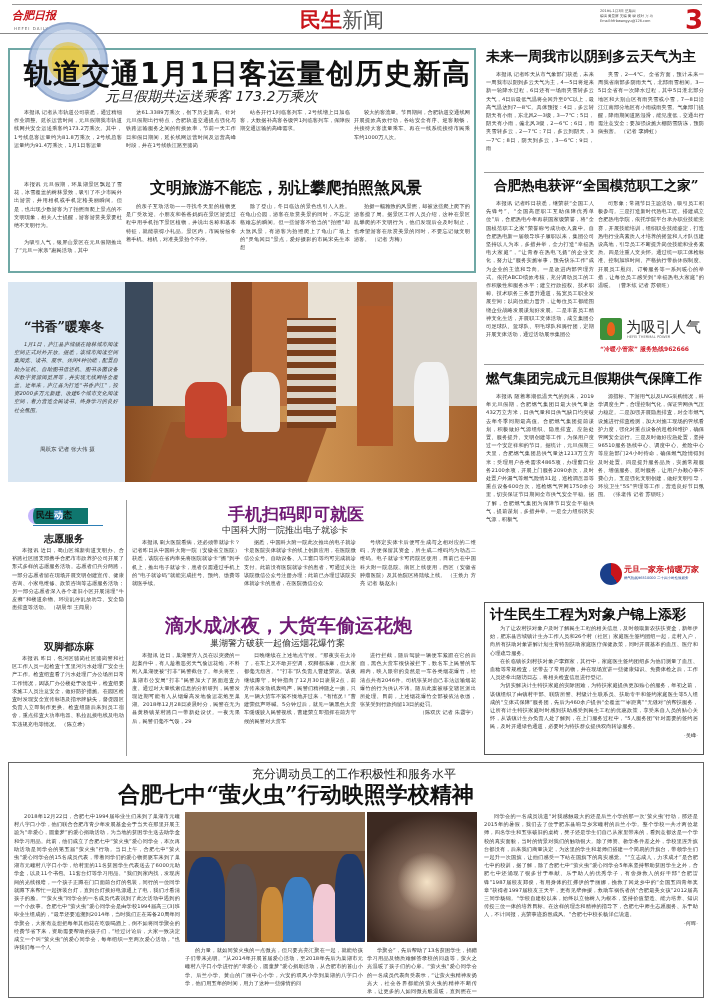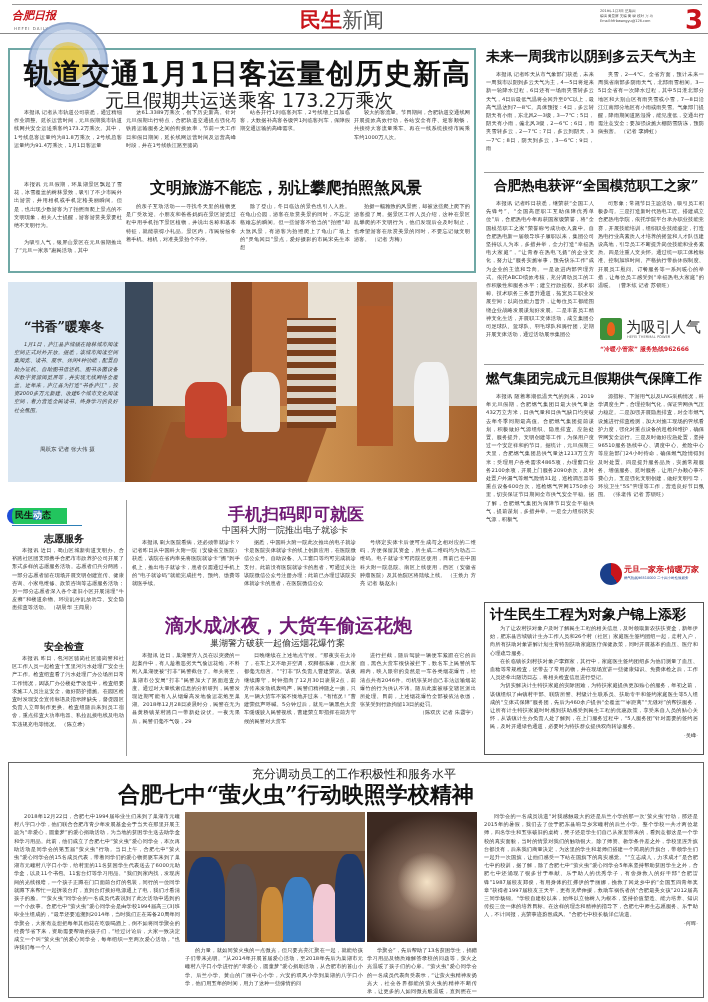--- a/index.html
+++ b/index.html
@@ -15,21 +15,21 @@
   .logo-sub { position:absolute; left:14px; top:26px; font-size:4px; color:#666; letter-spacing:1px; }
   .section-title { position:absolute; left:300px; top:6px; font-size:21px; }
   .section-title .red { color:#c8141b; font-weight:bold; }
   .section-title .gray { color:#555; }
   .meta { position:absolute; left:600px; top:9px; font-size:3.5px; line-height:5px; color:#444; }
   .page-no { position:absolute; left:685px; top:5px; font-size:26px; font-weight:bold; color:#c8141b; }
 
   
   .lead-box { position:absolute; left:8px; top:48px; width:468px; height:225px; border: 2px solid #6fa8a5; }
   .headline-big { position:absolute; left:24px; top:55px; font-size:28px; font-weight:bold; letter-spacing:1px; color:#111; white-space:nowrap; }
-  .headline-sub { position:absolute; left:105px; top:88px; font-size:19px; color:#222; }
+  .headline-sub { position:absolute; left:105px; top:88px; font-size:14px; color:#222;font-style:italic; }
   .school-badge { position:absolute; left:28px; top:22px; width:80px; height:80px; border-radius:50%; background: radial-gradient(circle at 50% 50%, #f0d23a 0 30%, #c9d6ea 31% 60%, #a9bede 61% 100%); opacity:0.85; border:2px solid #7f9ac5; }
   .school-badge .inner { position:absolute; left:18px; top:18px; width:40px; height:40px; border-radius:50%; background:#d8b930; opacity:0.7; }
   .col { position:absolute; }
 
   .headline-2 { position:absolute; left:150px; top:178px; font-size:16px; font-weight:bold; color:#111; white-space:nowrap; }
 
   
   .right-col-title { position:absolute; font-weight:bold; color:#111; white-space:nowrap; }
   .ad-thermal { position:absolute; left:600px; top:318px; width:105px; height:42px; }
   .ad-thermal .icon { position:absolute; left:0; top:0; width:22px; height:22px; background:#3e8f3a; border-radius:2px; }
@@ -53,21 +53,21 @@
   .photo .shelf1 { position:absolute; left:46%; top:18%; width:14%; height:55%; background: repeating-linear-gradient(0deg,#7a3f1c 0 6px,#dcd4c6 6px 12px); }
   .photo .pillar { position:absolute; left:66%; top:12%; width:10%; height:70%; background:#b05a2a; }
   .photo .person1 { position:absolute; left:17%; top:50%; width:12%; height:28%; background:#c6452e; border-radius:30% 30% 10% 10%; }
   .photo .person2 { position:absolute; left:33%; top:45%; width:11%; height:30%; background:#ece9e4; border-radius:30% 30% 10% 10%; }
   .photo .person3 { position:absolute; left:82%; top:40%; width:10%; height:40%; background:#f2f2f2; border-radius:30% 30% 10% 10%; }
 
   
   .shuxiang { position:absolute; left:8px; top:282px; width:117px; height:200px; background:#d9e6f2; }
   .shuxiang-title { position:absolute; left:24px; top:318px; font-size:13px; font-weight:bold; color:#222; white-space:nowrap; }
 
-  .minsheng-tag { position:absolute; left:7px; top:508px; width:60px; height:16px; background:#22c55e; border-radius:8px 0 0 8px; border-left:5px solid #1d4ed8; }
+  .minsheng-tag { position:absolute; left:28px; top:508px; width:60px; height:16px; background:#0f766e; border-radius:8px 0 0 8px; border-left:5px solid #c4b5fd; }
   .minsheng-tag .t { position:absolute; left:3px; top:1px; font-size:9px; font-weight:bold; color:#111; white-space:nowrap; }
   .minsheng-tag .t .hl { background:#2d7fb6; color:#fff; }
   .minsheng-tag .line { position:absolute; left:0; bottom:-2px; width:70px; height:1px; background:#2d7fb6; }
 
   .sub-h { position:absolute; font-size:10px; font-weight:bold; color:#222; white-space:nowrap; }
 
   .headline-m { position:absolute; font-weight:bold; color:#701a75; white-space:nowrap; }
   .subhead-m { position:absolute; color:#333; white-space:nowrap; }
 
   .divider { position:absolute; background:#999; }
@@ -181,21 +181,21 @@
 
 <div class="minsheng-tag">
   <div class="t"><span>民生</span><span class="hl">动</span><span>态</span></div>
   <div class="line"></div>
 </div>
 <div class="sub-h serif" style="left:44px; top:532px;">志愿服务</div>
 <div class="col body-text" style="left:12px; top:546px; width:112px;">
   <span>本报讯 近日，蜀山区城新街道文明办、合裕路社区团支部携手合肥市市政养护公司开展了形式多样的志愿服务活动。志愿者们兵分两路，一部分志愿者留在现场开展文明创建宣传、健康咨询、小家电维修、政策咨询等志愿服务活动；另一部分志愿者深入各个老旧小区开展清理“牛皮癣”和楼道杂物、环境乱停乱放劝导、安全隐患排查等活动。</span>
   <span>（胡晨华 王闻晨）</span>
 </div>
-<div class="sub-h serif" style="left:44px; top:640px;">安全检查</div>
+<div class="sub-h serif" style="left:44px; top:640px;">双脚都冻麻</div>
 <div class="col body-text" style="left:12px; top:654px; width:112px;">
   <span>本报讯 昨日，包河区骆岗社区骆岗警和社区工作人员一起检查十五里河污水处理厂安全生产工作。检查组查看了污水处理厂办公场所日常工作情况，因该厂办公楼处于改造中，检查组要求施工人员注意安全，做好防护措施。在园区检查时发现安全宣传标语及指示牌缺失，督促园区负责人立即制作更换。检查组随后来到员工宿舍，重点排查大功率电器、私拉乱接电线及电动车违规充电等情况。</span>
   <span>（陈立希）</span>
 </div>
 <div class="divider" style="left:126px; top:500px; width:1px; height:256px;"></div>
 
 <div class="headline-m serif" style="left:228px; top:503px; font-size:17px;">手机扫码即可就医</div>
 <div class="subhead-m" style="left:222px; top:524px; font-size:9px;">中国科大附一院推出电子就诊卡</div>
 <div class="col body-text" style="left:132px; top:538px; width:108px;">本报讯 刷大医院看病，还必须带就诊卡？记者昨日从中国科大附一院（安徽省立医院）获悉，该院在省内率先将医院就诊卡“搬”到手机上，推出电子就诊卡，患者仅需通过手机上的“电子就诊码”就能完成挂号、预约、缴费等就医手续。</div>
 <div class="col body-text" style="left:244px; top:538px; width:112px;">据悉，中国科大附一院此次推出的电子就诊卡是医院实体就诊卡的线上创新应用，在医院微信公众号、自助设备、人工窗口等均可完成就诊支付。此前没有医院就诊卡的患者，可通过关注该院微信公众号注册办理；此前已办理过该院实体就诊卡的患者，在医院微信公众</div>

